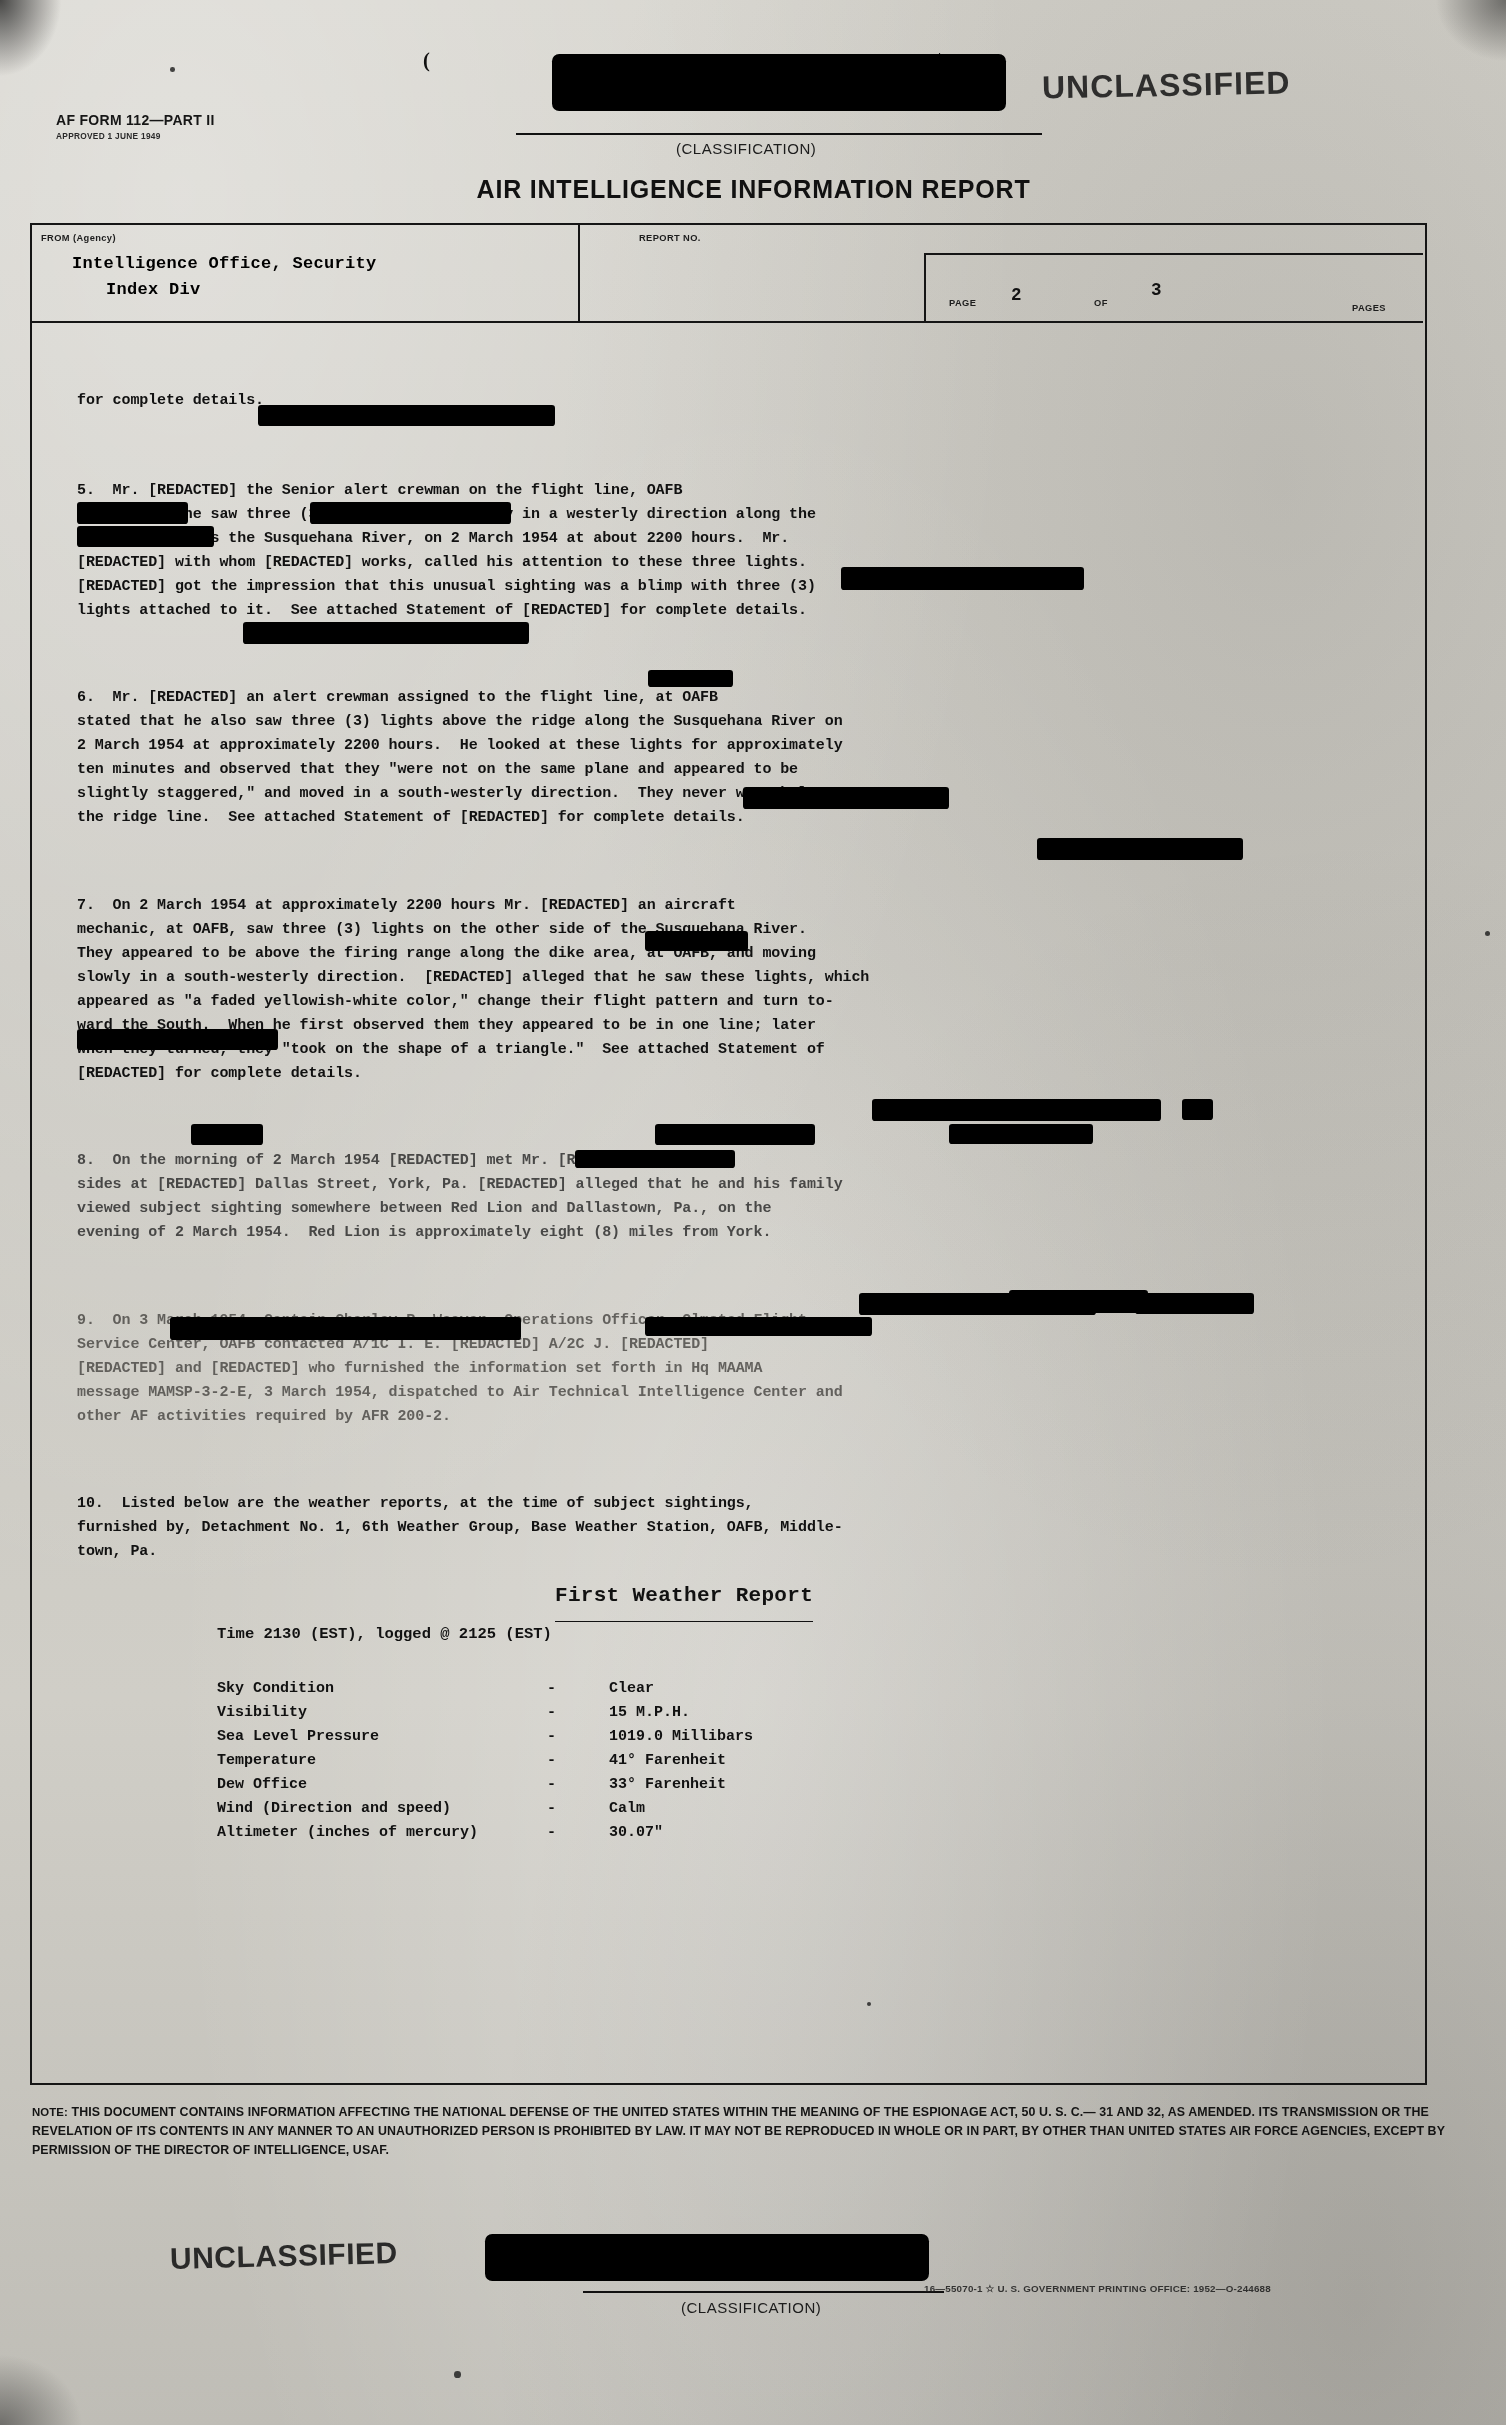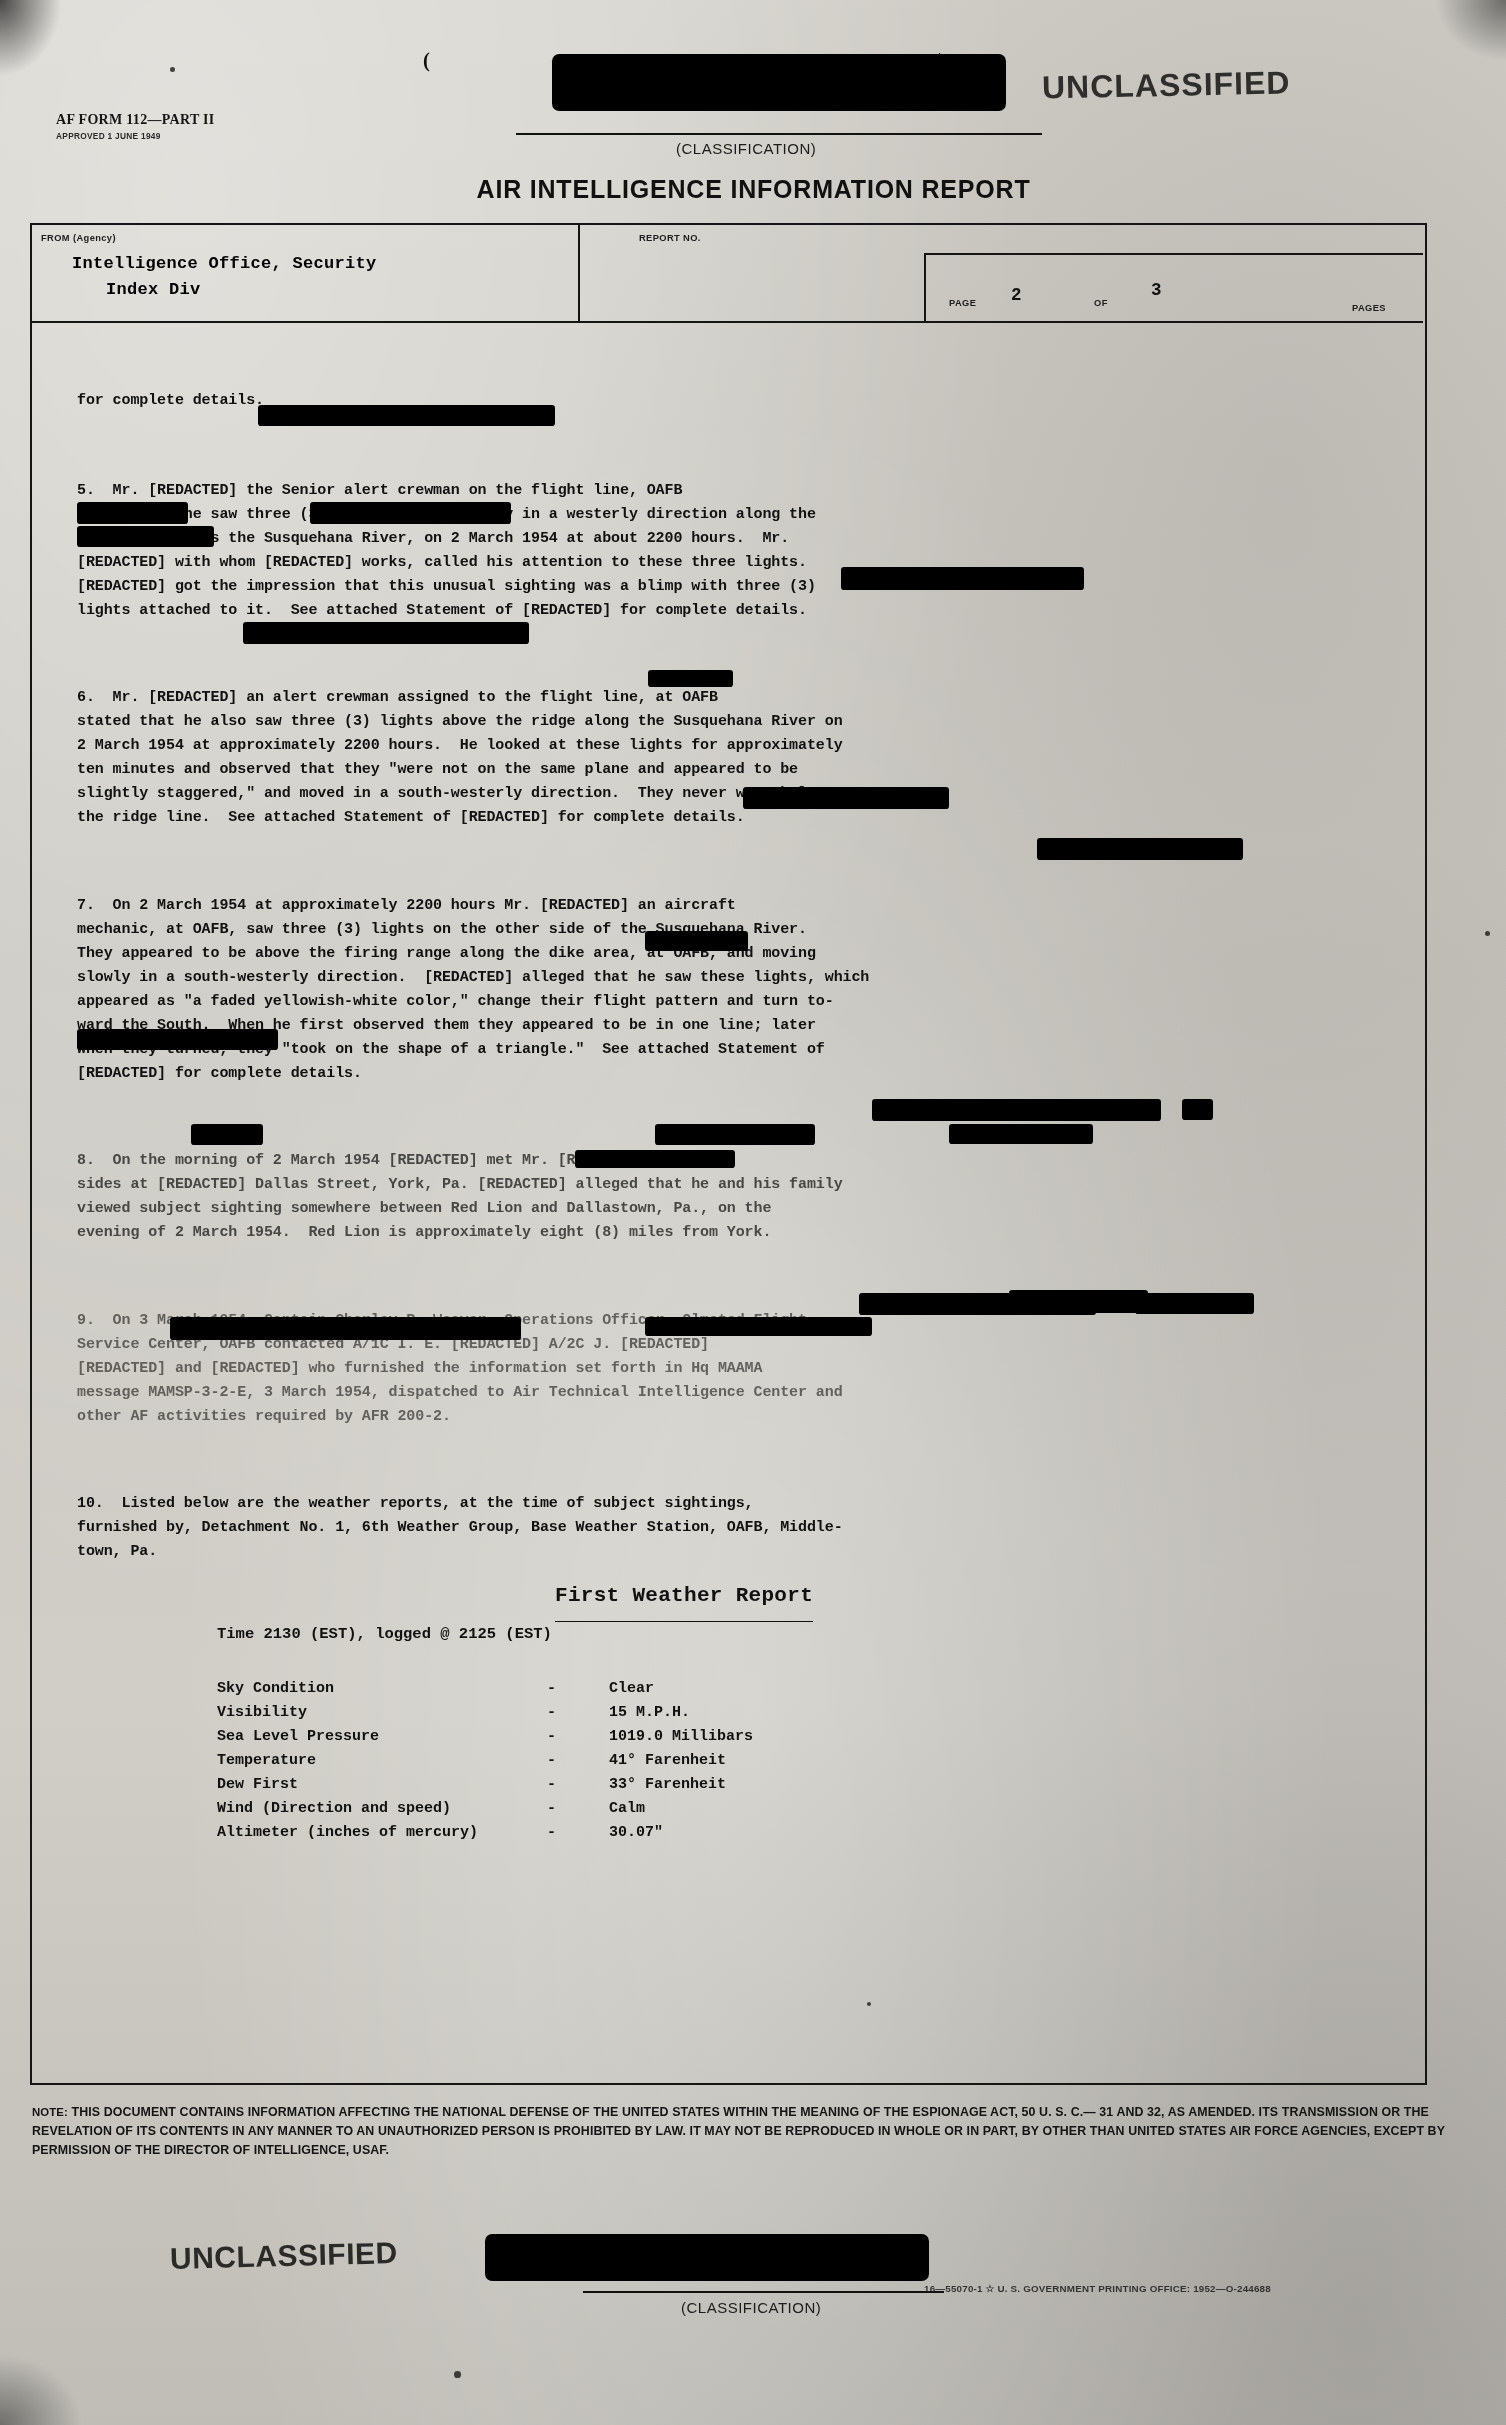--- a/index.html
+++ b/index.html
@@ -51,21 +51,21 @@
     position: absolute;
     left: 0; bottom: 0;
     width: 83px; height: 72px;
     background: radial-gradient(ellipse at 0% 100%, rgba(30,30,30,0.5), rgba(20,20,20,0) 70%);
   }
 
   
   .form-id {
     position: absolute;
     left: 56px; top: 112px;
-    font-family: Liberation Serif, serif;
+    font-family: Liberation Sans, sans-serif;
     font-weight: bold;
     font-size: 14px;
     letter-spacing: 0.3px;
     color: #161616;
   }
   .form-approved {
     position: absolute;
     left: 56px; top: 131px;
     font-family: "Liberation Sans", sans-serif;
     font-weight: bold;
@@ -376,21 +376,21 @@
     <div class="redact" style="left:1009px; top:1290px; width:139px; height:23px;"></div>
 
     <div class="wx-title">First Weather Report</div>
     <div class="wx-time">Time 2130 (EST), logged @ 2125 (EST)</div>
 
     <div class="wx-table">
       <span class="wx-row"><span class="wx-k">Sky Condition</span><span class="wx-d">-</span><span class="wx-v">Clear</span></span>
       <span class="wx-row"><span class="wx-k">Visibility</span><span class="wx-d">-</span><span class="wx-v">15 M.P.H.</span></span>
       <span class="wx-row"><span class="wx-k">Sea Level Pressure</span><span class="wx-d">-</span><span class="wx-v">1019.0 Millibars</span></span>
       <span class="wx-row"><span class="wx-k">Temperature</span><span class="wx-d">-</span><span class="wx-v">41° Farenheit</span></span>
-      <span class="wx-row"><span class="wx-k">Dew First</span><span class="wx-d">-</span><span class="wx-v">33° Farenheit</span></span>
+      <span class="wx-row"><span class="wx-k">Dew Office</span><span class="wx-d">-</span><span class="wx-v">33° Farenheit</span></span>
       <span class="wx-row"><span class="wx-k">Wind (Direction and speed)</span><span class="wx-d">-</span><span class="wx-v">Calm</span></span>
       <span class="wx-row"><span class="wx-k">Altimeter (inches of mercury)</span><span class="wx-d">-</span><span class="wx-v">30.07"</span></span>
     </div>
 
     <div class="footer-note">
       <span class="lead">NOTE:</span>
       <span>THIS DOCUMENT CONTAINS INFORMATION AFFECTING THE NATIONAL DEFENSE OF THE UNITED STATES WITHIN THE MEANING OF THE ESPIONAGE ACT, 50 U. S. C.— 31 AND 32, AS AMENDED.  ITS TRANSMISSION OR THE REVELATION OF ITS CONTENTS IN ANY MANNER TO AN UNAUTHORIZED PERSON IS PROHIBITED BY LAW. IT MAY NOT BE REPRODUCED IN WHOLE OR IN PART, BY OTHER THAN UNITED STATES AIR FORCE AGENCIES, EXCEPT BY PERMISSION OF THE DIRECTOR OF INTELLIGENCE, USAF.</span>
     </div>
 
     <div class="unclassified-bottom">UNCLASSIFIED</div>

